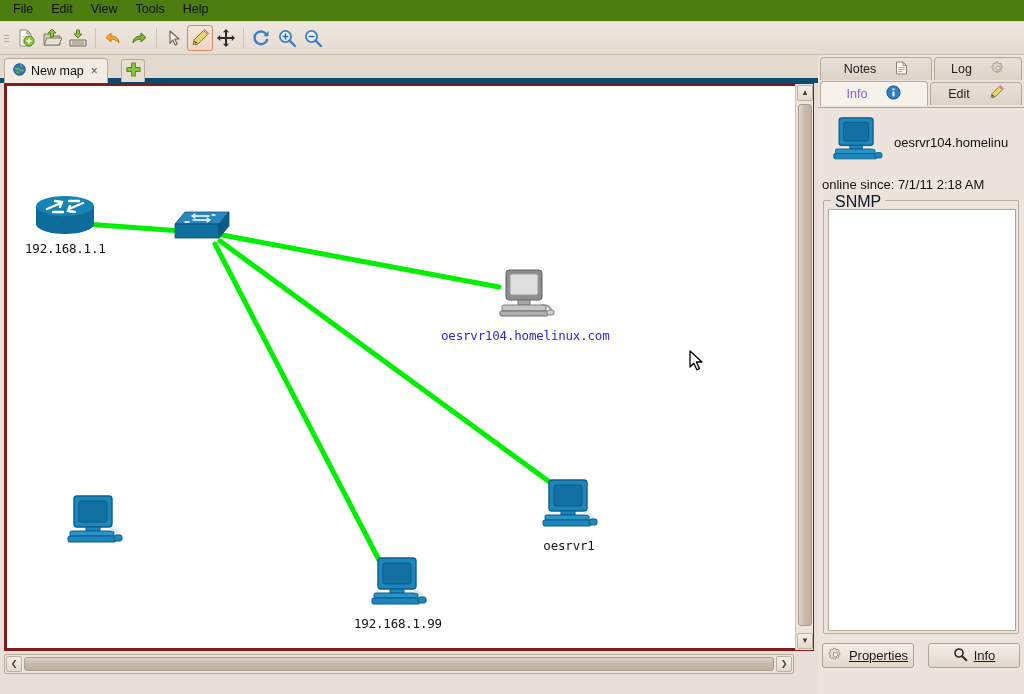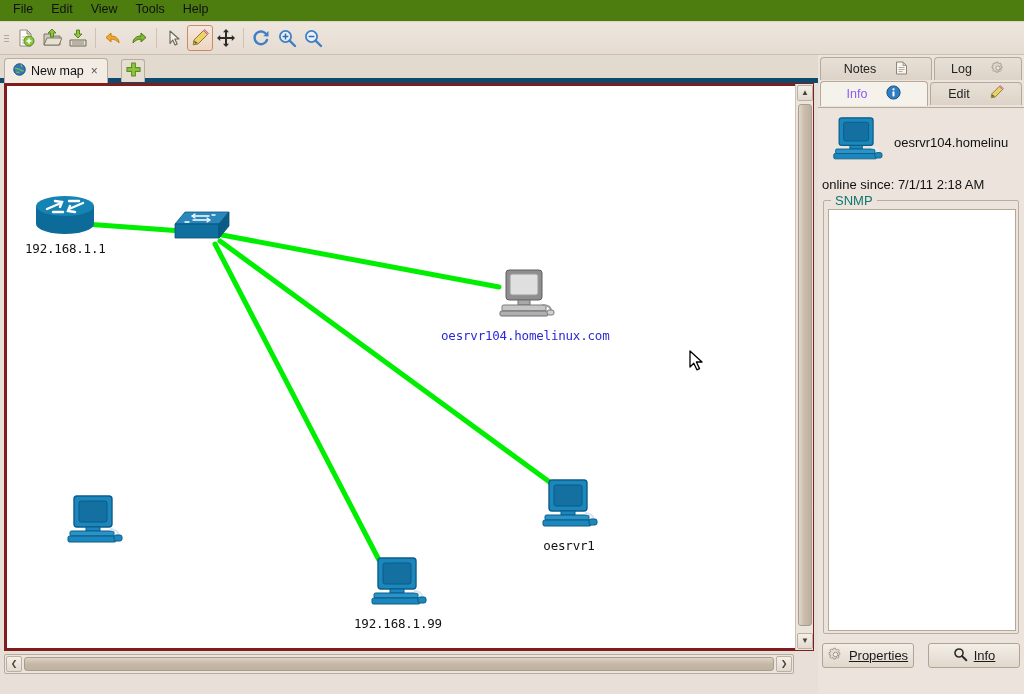--- a/index.html
+++ b/index.html
@@ -211,21 +211,21 @@
   .snmp-group {
     position: absolute; left: 5px; top: 92px;
     width: 196px; height: 434px;
     border: 1px solid #b9aea0;
     border-radius: 2px;
   }
   .snmp-legend {
     position: absolute; left: 7px; top: -8px;
     background: #ece4dc;
     padding: 0 4px;
-    font-size: 13px; color: #0f766e;
+    font-size: 16px; color: #0f172a;
   }
   .snmp-content {
     position: absolute; left: 4px; top: 8px;
     width: 188px; height: 422px;
     background: #ffffff;
     border: 1px solid #b4a997;
   }
   .rbtn-row {
     position: absolute; left: 4px; bottom: 26px;
     width: 198px; height: 25px;

